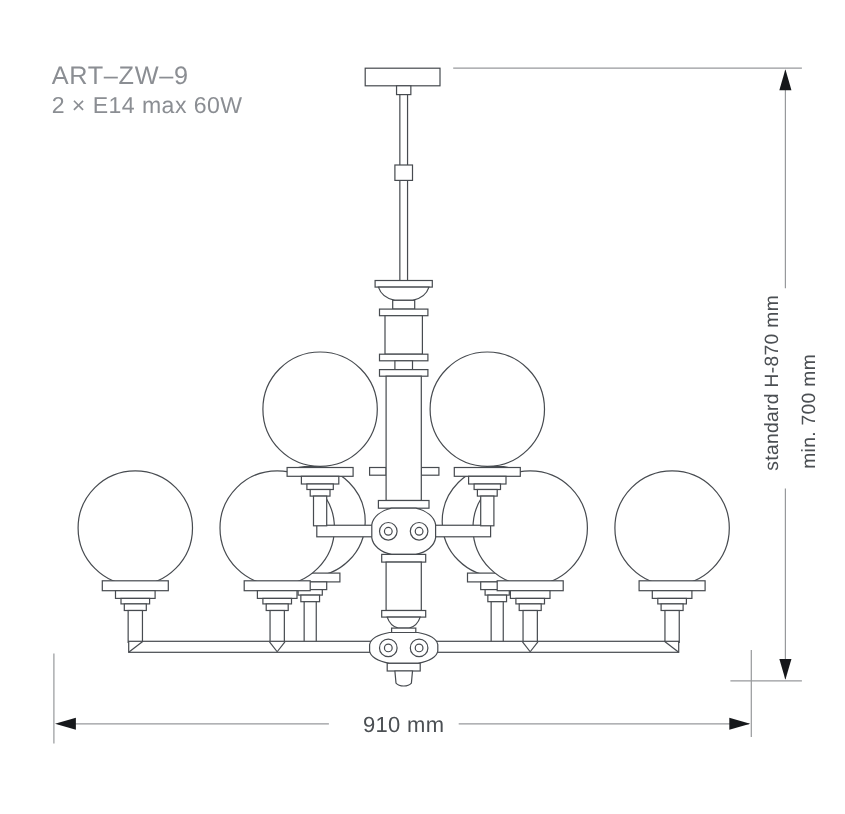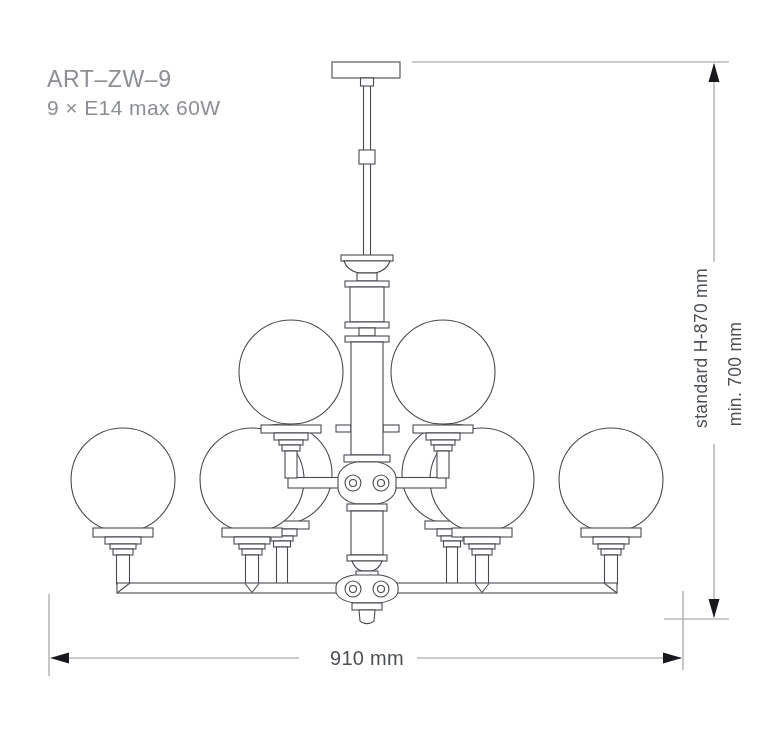--- a/index.html
+++ b/index.html
@@ -2,40 +2,40 @@
 <html style="--bg: #ffffff; --line: #474b50; --dim-line: #97999c; --arrow: #16181b; --dim-text: #4b4f53; --product-text: #8b8e93;"><head>
 <meta charset="utf-8">
 <style>
   :root{
     --bg:#ffffff; --line:#474b50; --dim-line:#97999c;
     --arrow:#16181b; --dim-text:#4b4f53; --product-text:#8b8e93;
   }
   html,body{margin:0;padding:0;background:var(--bg);}
   .canvas{position:relative;width:768px;height:740px;background:var(--bg);overflow:hidden;
           font-family:"Liberation Sans",sans-serif;}
-  .product-info{position:absolute;left:47px;top:65px;color:var(--product-text);}
+  .product-info{position:absolute;left:47px;top:54px;color:var(--product-text);}
   .product-info .model{font-size:23px;line-height:29px;letter-spacing:0.6px;}
   .product-info .spec{font-size:21px;line-height:28px;letter-spacing:0.4px;}
   svg{position:absolute;left:0;top:0;}
   .ln{stroke:var(--line);stroke-width:1.1;fill:none;}
   .fw{stroke:var(--line);stroke-width:1.1;fill:#ffffff;}
   .dimln{stroke:var(--dim-line);stroke-width:1.1;fill:none;}
   .arw{fill:var(--arrow);stroke:none;}
   text.dt{fill:var(--dim-text);font-family:"Liberation Sans",sans-serif;letter-spacing:0.3px;}
   .dt-h{font-size:20px;}
   .dt-v{font-size:17.5px;}
 </style>
 </head>
 <body>
 
 <div class="canvas">
 
   <div class="product-info">
     <div class="model">ART–ZW–9</div>
-    <div class="spec">9 × E14 max 60W</div>
+    <div class="spec">2 × E14 max 60W</div>
   </div>
 
   <svg width="768" height="740" viewBox="0 0 768 740">
 
     <g>
       <line class="dimln" x1="412" y1="62" x2="729" y2="62"></line>
       <line class="dimln" x1="664" y1="619" x2="729" y2="619"></line>
       <line class="dimln" x1="714" y1="64" x2="714" y2="262"></line>
       <line class="dimln" x1="714" y1="444" x2="714" y2="617"></line>
       <polygon class="arw" points="714,63 708.5,82 719.5,82"></polygon>

